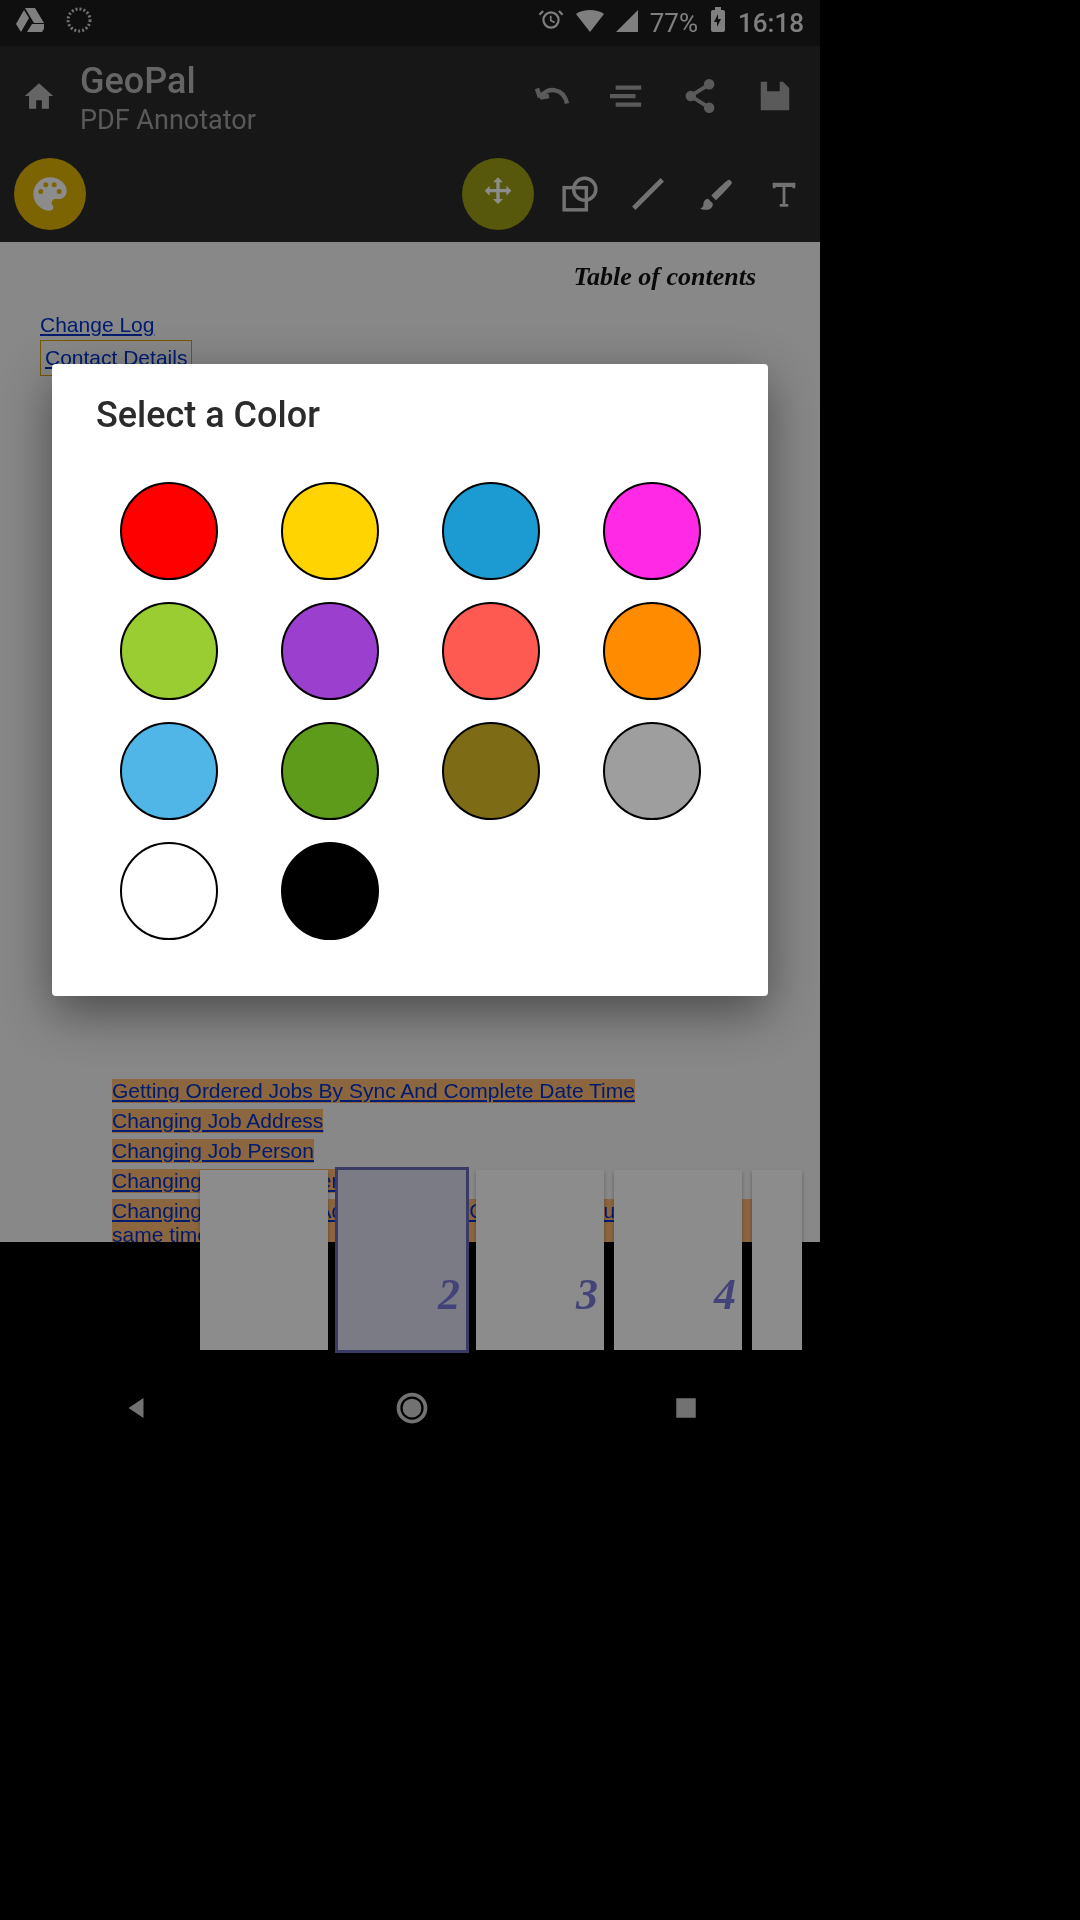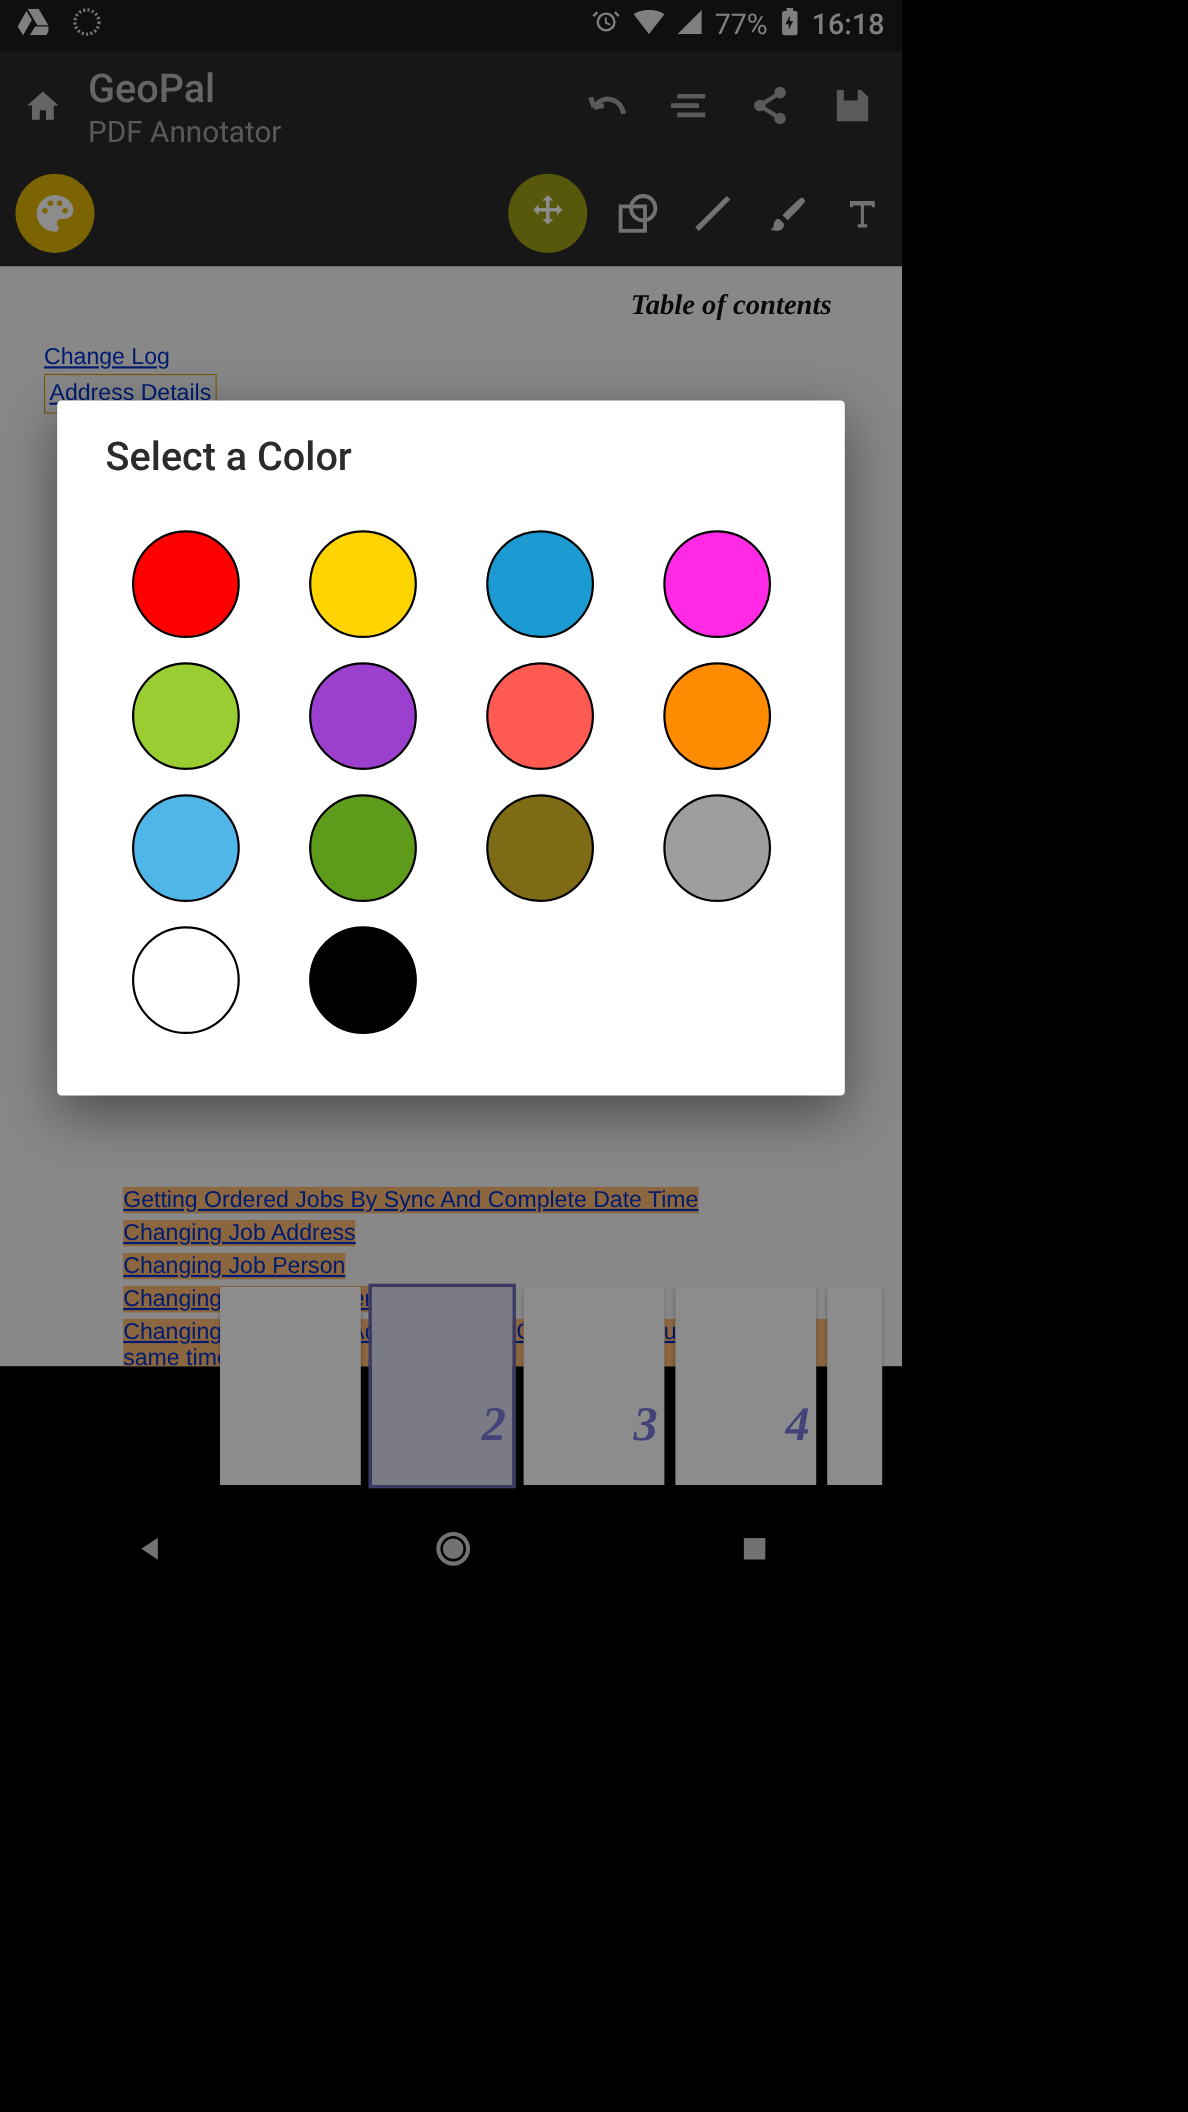--- a/index.html
+++ b/index.html
@@ -250,21 +250,21 @@
     <svg width="34" height="34" viewBox="0 0 24 24" fill="#cfcfcf">
         <path d="M4 4h16v4h-2V7h-5v12h2v2H9v-2h2V7H6v1H4z"></path>
       </svg>
   </div>
 </div>
 
 <div class="content">
   <div class="toc-title">Table of contents</div>
   <div class="links">
     <div><a href="#">Change Log</a></div>
-    <div class="contact-box"><a href="#">Address Details</a></div>
+    <div class="contact-box"><a href="#">Contact Details</a></div>
     <div style="height:700px"></div>
     <div style="padding-left:72px">
       <div><a href="#" class="hl">Getting Ordered Jobs By Sync And Complete Date Time</a></div>
       <div><a href="#" class="hl">Changing Job Address</a></div>
       <div><a href="#" class="hl">Changing Job Person</a></div>
       <div><a href="#" class="hl">Changing Job Customer</a></div>
       <div><a href="#" class="hl">Changing Job Status, Address, Asset, Contact and Customer at the same time</a></div>
     </div>
   </div>
 </div>

